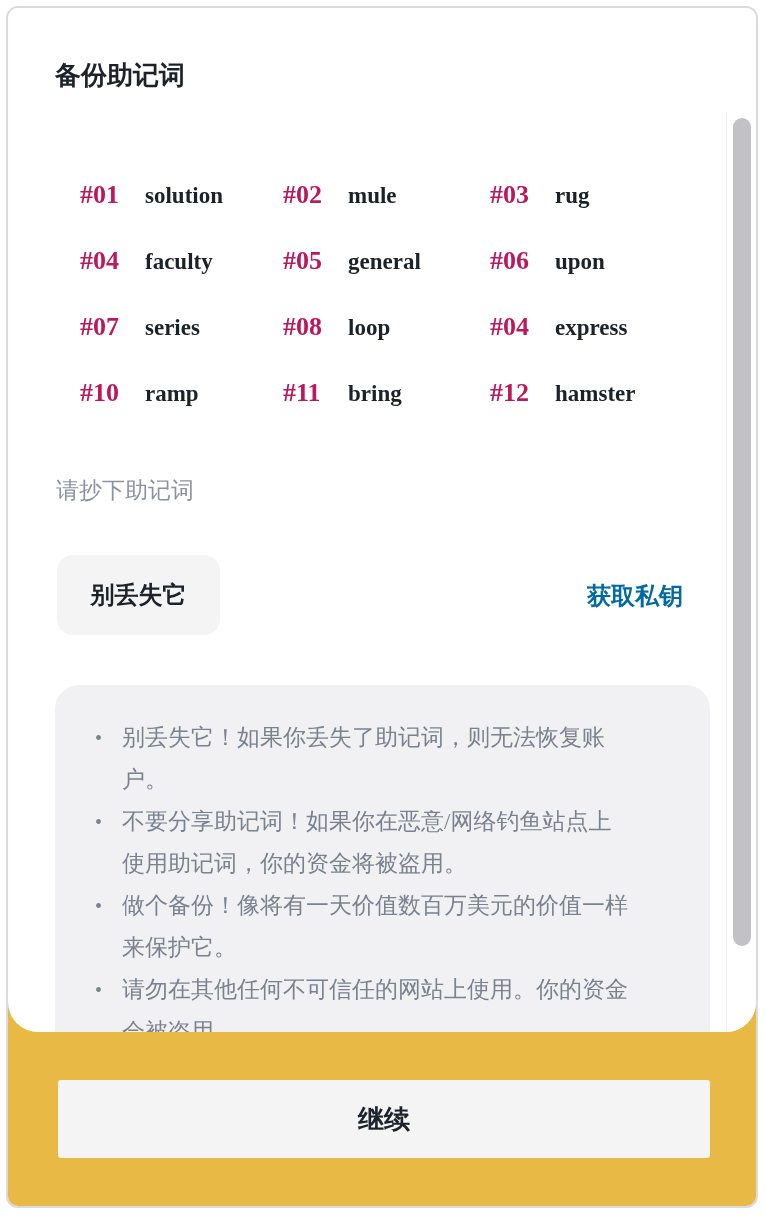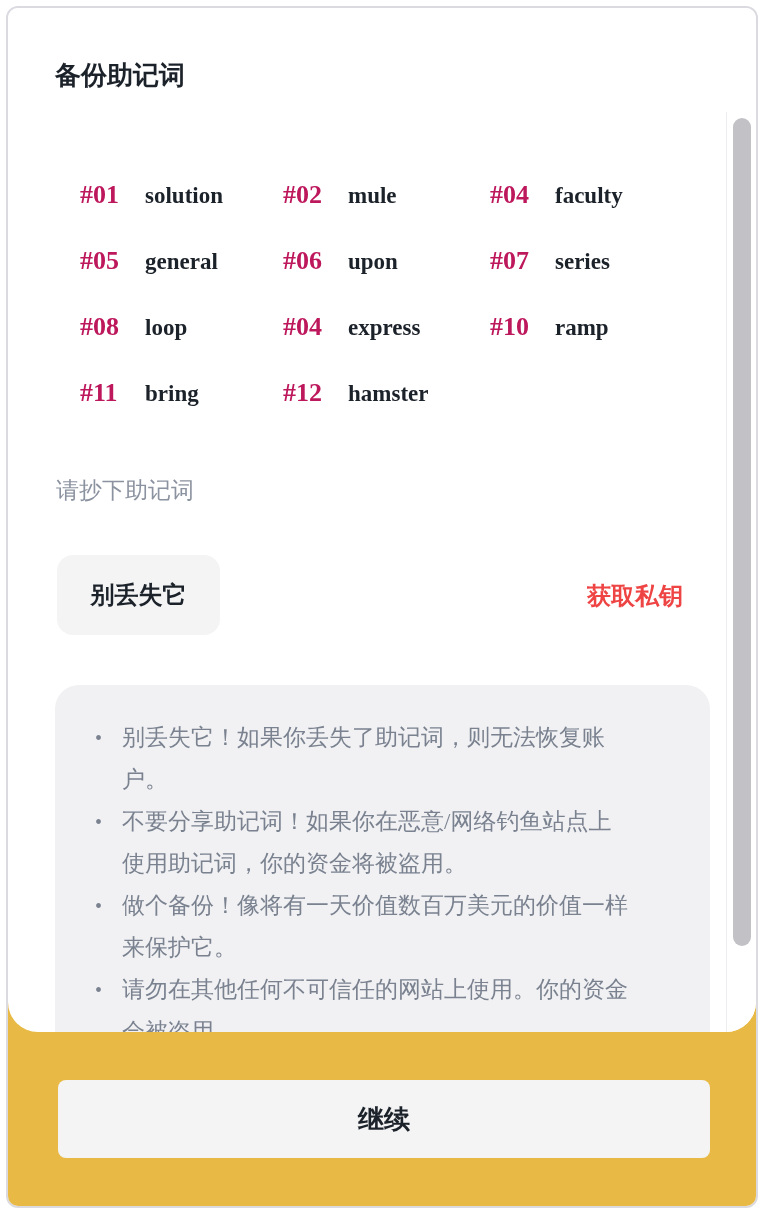--- a/index.html
+++ b/index.html
@@ -37,21 +37,21 @@
   .warn-bullet{width:27px;font-size:20px;line-height:42px;color:#7A8290;}
   .warn-text{width:508px;font-size:23px;line-height:42px;color:#7A8290;}
 
   .scrollbar{position:absolute;right:0;top:104px;width:30px;height:920px;background:#ffffff;
     border-left:1px solid #EDEDEF;z-index:3;}
   .scroll-thumb{position:absolute;left:6px;top:6px;width:18px;height:828px;border-radius:9px;
     background:#C2C2C6;cursor:pointer;}
 
   .footer{position:absolute;left:0;right:0;bottom:0;height:340px;background:#E8BA45;z-index:1;}
   .continue-btn{position:absolute;left:50px;bottom:48px;width:652px;height:78px;border:none;
-    background:#F4F4F4;border-radius:8px;font-family:inherit;font-size:26px;font-weight:700;
+    background:#F4F4F4;border-radius:3px;font-family:inherit;font-size:26px;font-weight:700;
     color:#1C222A;cursor:pointer;margin-top:36px;}
 </style>
 </head>
 <body>
 
 <div class="frame">
 
   <div class="panel">
 
     <h1 class="page-title">备份助记词</h1>
@@ -61,20 +61,24 @@
         <div class="word-cell">
           <span class="word-index">#01</span>
           <span class="word-text">solution</span>
         </div>
 
         <div class="word-cell">
           <span class="word-index">#02</span>
           <span class="word-text">mule</span>
         </div>
 
+        <div class="word-cell">
+          <span class="word-index">#03</span>
+          <span class="word-text">rug</span>
+        </div>
 
         <div class="word-cell">
           <span class="word-index">#04</span>
           <span class="word-text">faculty</span>
         </div>
 
         <div class="word-cell">
           <span class="word-index">#05</span>
           <span class="word-text">general</span>
         </div>
@@ -112,21 +116,21 @@
         <div class="word-cell">
           <span class="word-index">#12</span>
           <span class="word-text">hamster</span>
         </div>
       </div>
 
     <div class="caption">请抄下助记词</div>
 
     <button class="copy-btn">别丢失它</button>
 
-    <a class="pk-link" style="color: #ef4444; text-align: center;">获取私钥</a>
+    <a class="pk-link" style="color: #0369a1; text-align: center;">获取私钥</a>
 
     <div class="warning-box">
 
         <div class="warn-item">
           <span class="warn-bullet">•</span>
           <span class="warn-text">别丢失它！如果你丢失了助记词，则无法恢复账户。</span>
         </div>
 
         <div class="warn-item">
           <span class="warn-bullet">•</span>

